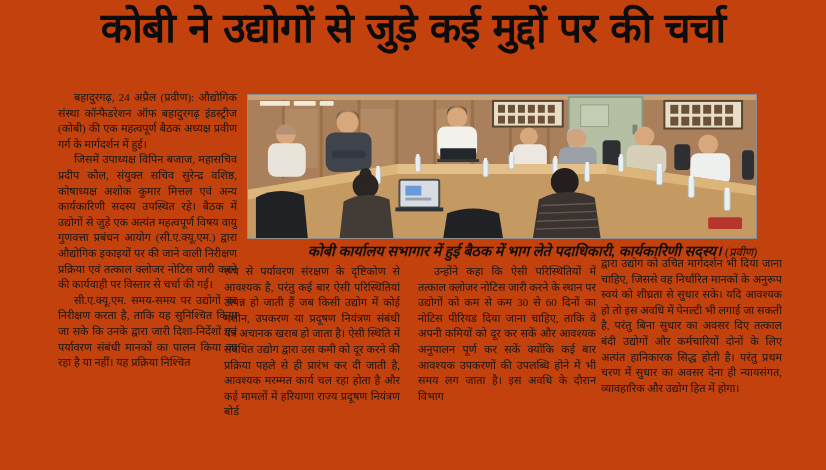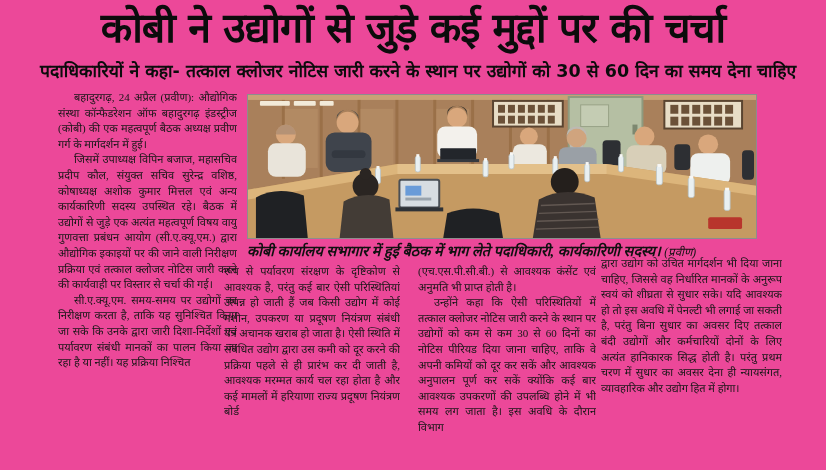--- a/index.html
+++ b/index.html
@@ -1,19 +1,19 @@
 <!DOCTYPE html>
 <html><head>
 <meta charset="utf-8">
 <style>
   html,body{margin:0;padding:0;background:#e8e8e4;}
   .sheet{
     position:relative;
     width:826px;height:470px;
-    background:#ec4899;
+    background:#c2410c;
     overflow:hidden;
     font-family:"Liberation Serif", serif;
     color:#111111;
     margin:0 auto;
   }
   .headline{
     position:absolute;left:56px;top:0px;width:714px;height:56px;
     font-family:"DejaVu Sans", sans-serif;
     font-weight:800;
     font-size:41px;line-height:56px;
@@ -49,34 +49,33 @@
     border:1px solid #8d8d8d;
     box-sizing:border-box;
     background:#a9805b;
   }
   .photo svg{display:block;width:100%;height:100%;}
   .caption{
     position:absolute;left:247px;top:240px;width:510px;height:22px;
     font-style:italic;
     font-weight:600;
     font-size:14.5px;line-height:22px;
-    text-align:left;
+    text-align:right;
     white-space:nowrap;
     color:#101010;
   }
   .caption .credit{font-size:11.5px;font-weight:500;}
 </style>
 </head>
 <body>
 
 <div class="sheet">
 
   <div class="headline">कोबी ने उद्योगों से जुड़े कई मुद्दों पर की चर्चा</div>
 
-  <div class="subheadline">पदाधिकारियों ने कहा- तत्काल क्लोजर नोटिस जारी करने के स्थान पर उद्योगों को 30 से 60 दिन का समय देना चाहिए</div>
 
   <div class="bodycol col1">
     <p class="indent">बहादुरगढ़, 24 अप्रैल (प्रवीण): औद्योगिक संस्था कॉन्फैडरेशन ऑफ बहादुरगढ़ इंडस्ट्रीज (कोबी) की एक महत्वपूर्ण बैठक अध्यक्ष प्रवीण गर्ग के मार्गदर्शन में हुई।</p>
     <p class="indent">जिसमें उपाध्यक्ष विपिन बजाज, महासचिव प्रदीप कौल, संयुक्त सचिव सुरेन्द्र वशिष्ठ, कोषाध्यक्ष अशोक कुमार मित्तल एवं अन्य कार्यकारिणी सदस्य उपस्थित रहे। बैठक में उद्योगों से जुड़े एक अत्यंत महत्वपूर्ण विषय वायु गुणवत्ता प्रबंधन आयोग (सी.ए.क्यू.एम.) द्वारा औद्योगिक इकाइयों पर की जाने वाली निरीक्षण प्रक्रिया एवं तत्काल क्लोजर नोटिस जारी करने की कार्यवाही पर विस्तार से चर्चा की गई।</p>
     <p class="indent">सी.ए.क्यू.एम. समय-समय पर उद्योगों का निरीक्षण करता है, ताकि यह सुनिश्चित किया जा सके कि उनके द्वारा जारी दिशा-निर्देशों एवं पर्यावरण संबंधी मानकों का पालन किया जा रहा है या नहीं। यह प्रक्रिया निश्चित</p>
   </div>
 
   <figure class="photo" style="margin:0">
     <svg viewBox="0 0 510 145" preserveAspectRatio="none">
 
@@ -250,21 +249,20 @@
   <div class="caption">
     <span>कोबी कार्यालय सभागार में हुई बैठक में भाग लेते पदाधिकारी, कार्यकारिणी सदस्य।</span>
     <span class="credit">(प्रवीण)</span>
   </div>
 
   <div class="bodycol col2">
     <p>रूप से पर्यावरण संरक्षण के दृष्टिकोण से आवश्यक है, परंतु कई बार ऐसी परिस्थितियां उत्पन्न हो जाती हैं जब किसी उद्योग में कोई मशीन, उपकरण या प्रदूषण नियंत्रण संबंधी यंत्र अचानक खराब हो जाता है। ऐसी स्थिति में संबंधित उद्योग द्वारा उस कमी को दूर करने की प्रक्रिया पहले से ही प्रारंभ कर दी जाती है, आवश्यक मरम्मत कार्य चल रहा होता है और कई मामलों में हरियाणा राज्य प्रदूषण नियंत्रण बोर्ड</p>
   </div>
 
   <div class="bodycol col3">
-    <p>(एच.एस.पी.सी.बी.) से आवश्यक कंसेंट एवं अनुमति भी प्राप्त होती है।</p>
     <p class="indent">उन्होंने कहा कि ऐसी परिस्थितियों में तत्काल क्लोजर नोटिस जारी करने के स्थान पर उद्योगों को कम से कम 30 से 60 दिनों का नोटिस पीरियड दिया जाना चाहिए, ताकि वे अपनी कमियों को दूर कर सकें और आवश्यक अनुपालन पूर्ण कर सकें क्योंकि कई बार आवश्यक उपकरणों की उपलब्धि होने में भी समय लग जाता है। इस अवधि के दौरान विभाग</p>
   </div>
 
   <div class="bodycol col4">
     <p>द्वारा उद्योग को उचित मार्गदर्शन भी दिया जाना चाहिए, जिससे वह निर्धारित मानकों के अनुरूप स्वयं को शीघ्रता से सुधार सके। यदि आवश्यक हो तो इस अवधि में पेनल्टी भी लगाई जा सकती है, परंतु बिना सुधार का अवसर दिए तत्काल बंदी उद्योगों और कर्मचारियों दोनों के लिए अत्यंत हानिकारक सिद्ध होती है। परंतु प्रथम चरण में सुधार का अवसर देना ही न्यायसंगत, व्यावहारिक और उद्योग हित में होगा।</p>
   </div>
 
 </div>
 
 </body></html>

